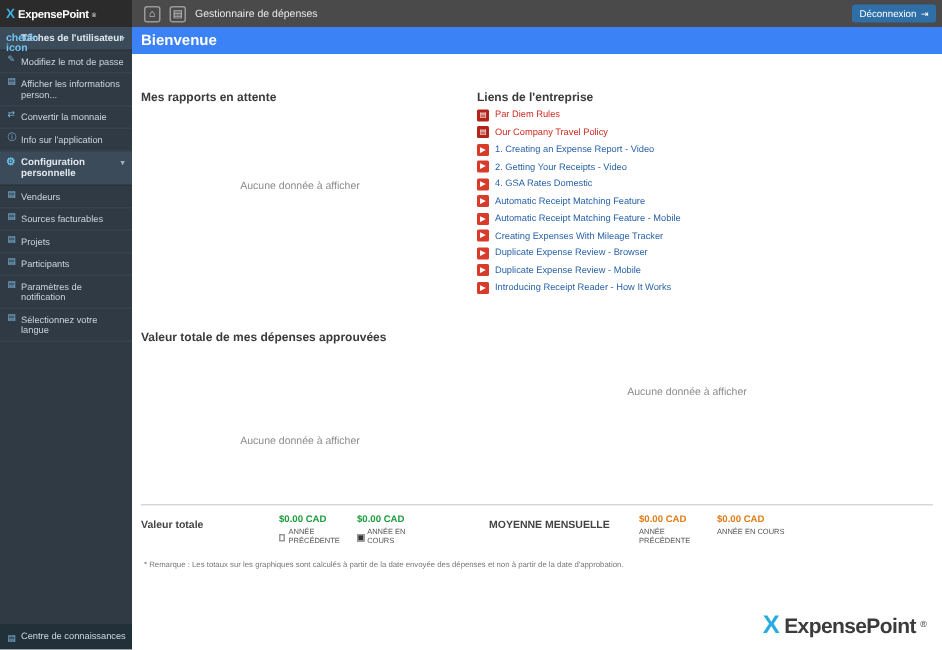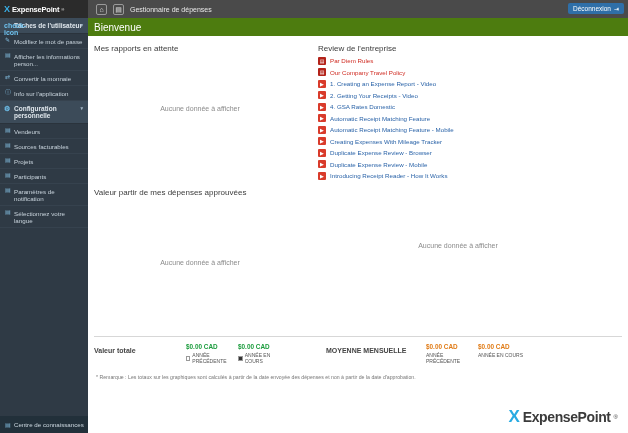--- a/index.html
+++ b/index.html
@@ -81,29 +81,29 @@
     padding:5px 4px 5px 14px;
   }
   .side-bottom .it-ico { position:absolute; left:5px; top:5px; color:#7fb8da; font-size:6px; }
 
   
   .main {
     position:absolute; top:18px; left:88px; right:0; bottom:0;
     background:#ffffff;
   }
   .banner {
-    height:18px; background:#4d7c0f; color:#ffffff;
-    font-size:10px; font-weight:normal;
+    height:18px; background:#3b82f6; color:#ffffff;
+    font-size:10px; font-weight:bold;
     display:flex; align-items:center; padding-left:6px;
   }
   .content { position:relative; padding:0 6px; }
 
   .panel-title {
-    font-size:8px; font-weight:normal; color:#3b3b3b;
-    margin-top:8px;
+    font-size:8px; font-weight:bold; color:#3b3b3b;
+    margin-top:24px;
   }
   .cols { display:flex; gap:12px; }
   .col-left { width:212px; }
   .col-right { width:280px; }
 
   .nodata {
     text-align:center; color:#8b8b8b; font-size:7px;
     padding-top:52px;
   }
   .nodata-tall { padding-top:62px; }
@@ -240,21 +240,21 @@
 
   <div class="content">
 
     <div class="cols">
       <div class="col-left">
         <div class="panel-title">Mes rapports en attente</div>
         <div class="nodata">Aucune donnée à afficher</div>
       </div>
 
       <div class="col-right">
-        <div class="panel-title">Review de l'entreprise</div>
+        <div class="panel-title">Liens de l'entreprise</div>
 
         <div class="link-row">
           <span class="link-ico dark">▤</span>
           <span class="link-text red">Par Diem Rules</span>
         </div>
         <div class="link-row">
           <span class="link-ico dark">▤</span>
           <span class="link-text red">Our Company Travel Policy</span>
         </div>
         <div class="link-row">
@@ -291,21 +291,21 @@
         </div>
         <div class="link-row">
           <span class="link-ico">▶</span>
           <span class="link-text">Introducing Receipt Reader - How It Works</span>
         </div>
       </div>
     </div>
 
     <div class="cols">
       <div class="col-left">
-        <div class="panel-title">Valeur partir de mes dépenses approuvées</div>
+        <div class="panel-title">Valeur totale de mes dépenses approuvées</div>
         <div class="nodata nodata-tall">Aucune donnée à afficher</div>
       </div>
       <div class="col-right">
         <div class="nodata nodata-tall">Aucune donnée à afficher</div>
       </div>
     </div>
 
   </div>
 
   <div class="summary">

